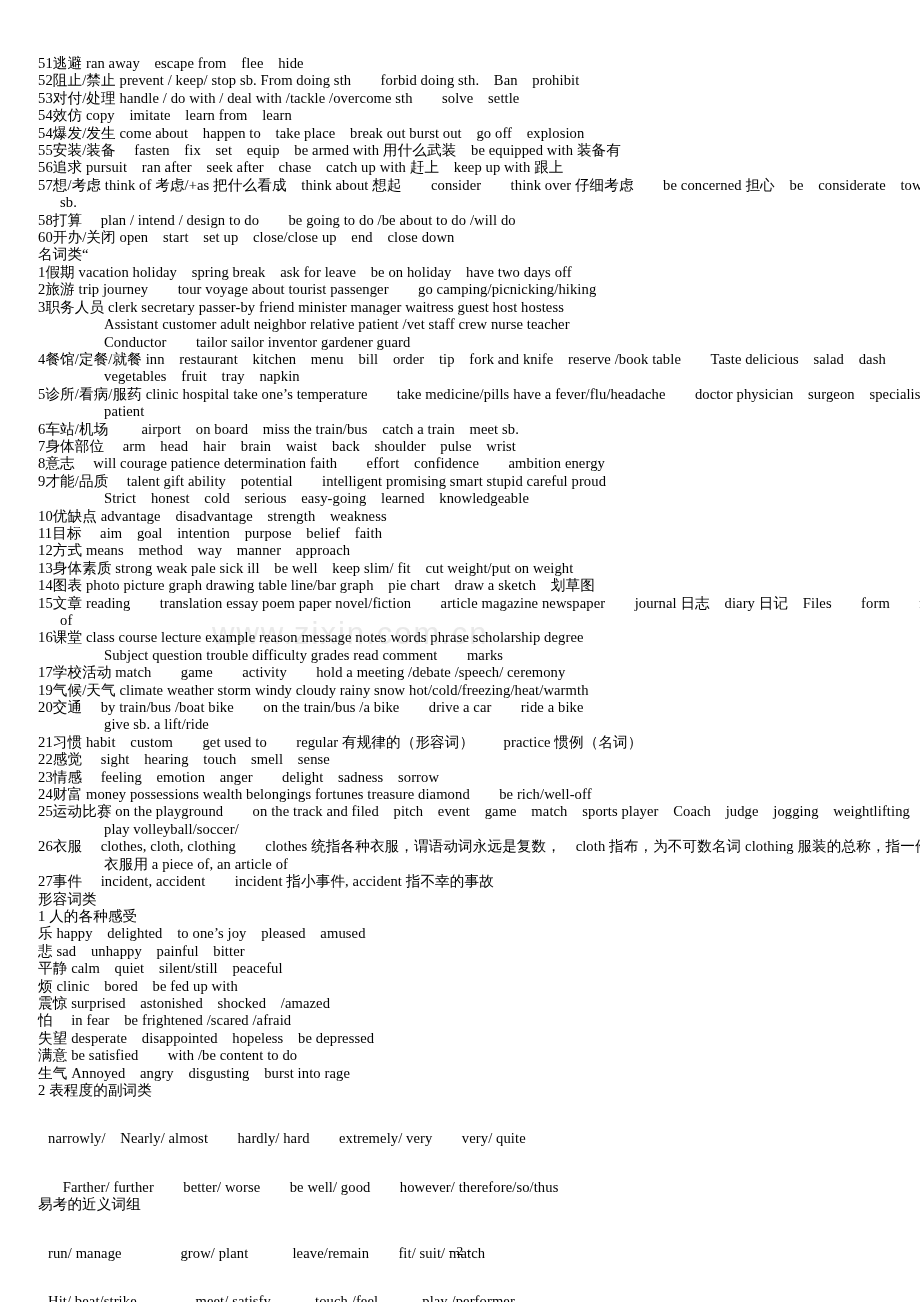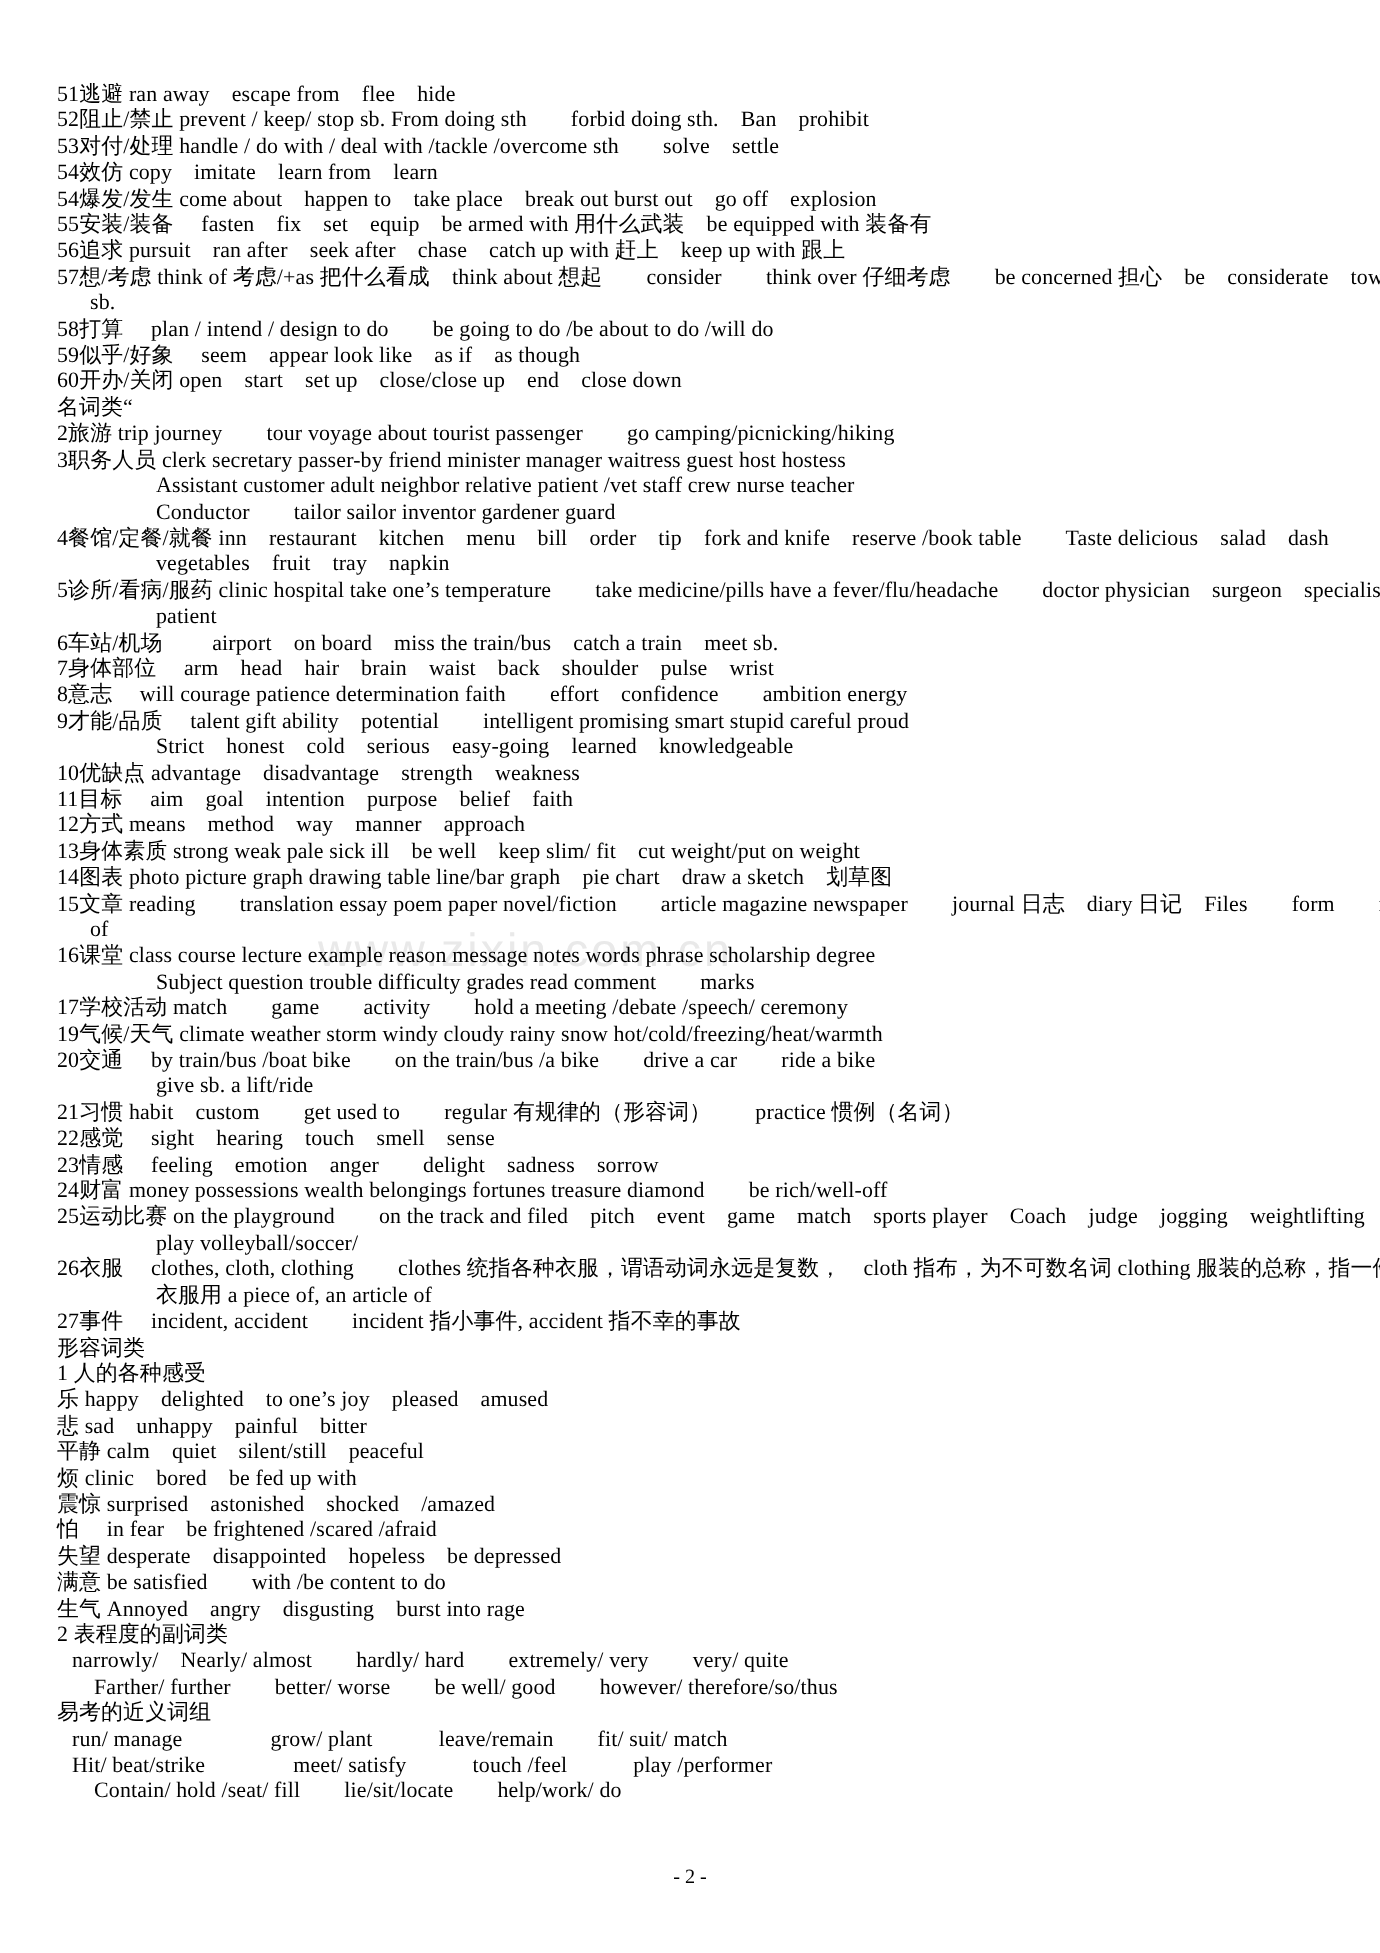--- a/index.html
+++ b/index.html
@@ -42,21 +42,21 @@
     z-index: 1;
   }
   .line {
     font-size: 14.6px;
     line-height: 17.4px;
     white-space: nowrap;
     letter-spacing: 0.1px;
   }
   .indent1 { padding-left: 22px; }
   .indent2 { padding-left: 66px; }
-  .indent-sm { padding-left: 10px; }
+  .indent-sm { padding-left: 10px; margin-top: 31px; }
   .num {
     display: inline-block;
   }
   .footer {
     position: absolute;
     left: 0;
     top: 1243px;
     width: 920px;
     text-align: center;
     font-size: 13.5px;
@@ -75,23 +75,23 @@
         <div class="line"><span class="num">51 </span><span>逃避 </span><span>ran away escape from flee hide</span></div>
         <div class="line"><span class="num">52 </span><span>阻止/禁止 </span><span>prevent / keep/ stop sb. From doing sth  forbid doing sth. Ban prohibit</span></div>
         <div class="line"><span class="num">53 </span><span>对付/处理 </span><span>handle / do with / deal with /tackle /overcome sth  solve settle</span></div>
         <div class="line"><span class="num">54 </span><span>效仿 </span><span>copy imitate learn from learn</span></div>
         <div class="line"><span class="num">54 </span><span>爆发/发生 </span><span>come about happen to take place break out burst out go off explosion</span></div>
         <div class="line"><span class="num">55 </span><span>安装/装备 </span><span> fasten fix set equip be armed with 用什么武装 be equipped with 装备有</span></div>
         <div class="line"><span class="num">56 </span><span>追求 </span><span>pursuit ran after seek after chase catch up with 赶上 keep up with 跟上</span></div>
         <div class="line"><span class="num">57 </span><span>想/考虑 </span><span>think of 考虑/+as 把什么看成 think about 想起  consider  think over 仔细考虑  be concerned 担心 be considerate towards</span></div>
         <div class="line indent1">sb.</div>
         <div class="line"><span class="num">58 </span><span>打算 </span><span> plan / intend / design to do  be going to do /be about to do /will do</span></div>
-        <div class="line"><span class="num">59 </span><span>似乎/好象 </span><span> seem appear look like as if as though</span></div>
         <div class="line"><span class="num">60 </span><span>开办/关闭 </span><span>open start set up close/close up end close down</span></div>
         <div class="line">名词类“</div>
+        <div class="line"><span class="num">1 </span><span>假期 </span><span>vacation holiday spring break ask for leave be on holiday have two days off</span></div>
         <div class="line"><span class="num">2 </span><span>旅游 </span><span>trip journey  tour voyage about tourist passenger  go camping/picnicking/hiking</span></div>
         <div class="line"><span class="num">3 </span><span>职务人员 </span><span>clerk secretary passer-by friend minister manager waitress guest host hostess</span></div>
         <div class="line indent2">Assistant customer adult neighbor relative patient /vet staff crew nurse teacher</div>
         <div class="line indent2">Conductor  tailor sailor inventor gardener guard</div>
         <div class="line"><span class="num">4 </span><span>餐馆/定餐/就餐 </span><span>inn restaurant kitchen menu bill order tip fork and knife reserve /book table  Taste delicious salad dash</span></div>
         <div class="line indent2">vegetables fruit tray napkin</div>
         <div class="line"><span class="num">5 </span><span>诊所/看病/服药 </span><span>clinic hospital take one’s temperature  take medicine/pills have a fever/flu/headache  doctor physician surgeon specialist</span></div>
         <div class="line indent2">patient</div>
         <div class="line"><span class="num">6 </span><span>车站/机场 </span><span>  airport on board miss the train/bus catch a train meet sb.</span></div>
         <div class="line"><span class="num">7 </span><span>身体部位 </span><span> arm head hair brain waist back shoulder pulse wrist</span></div>

